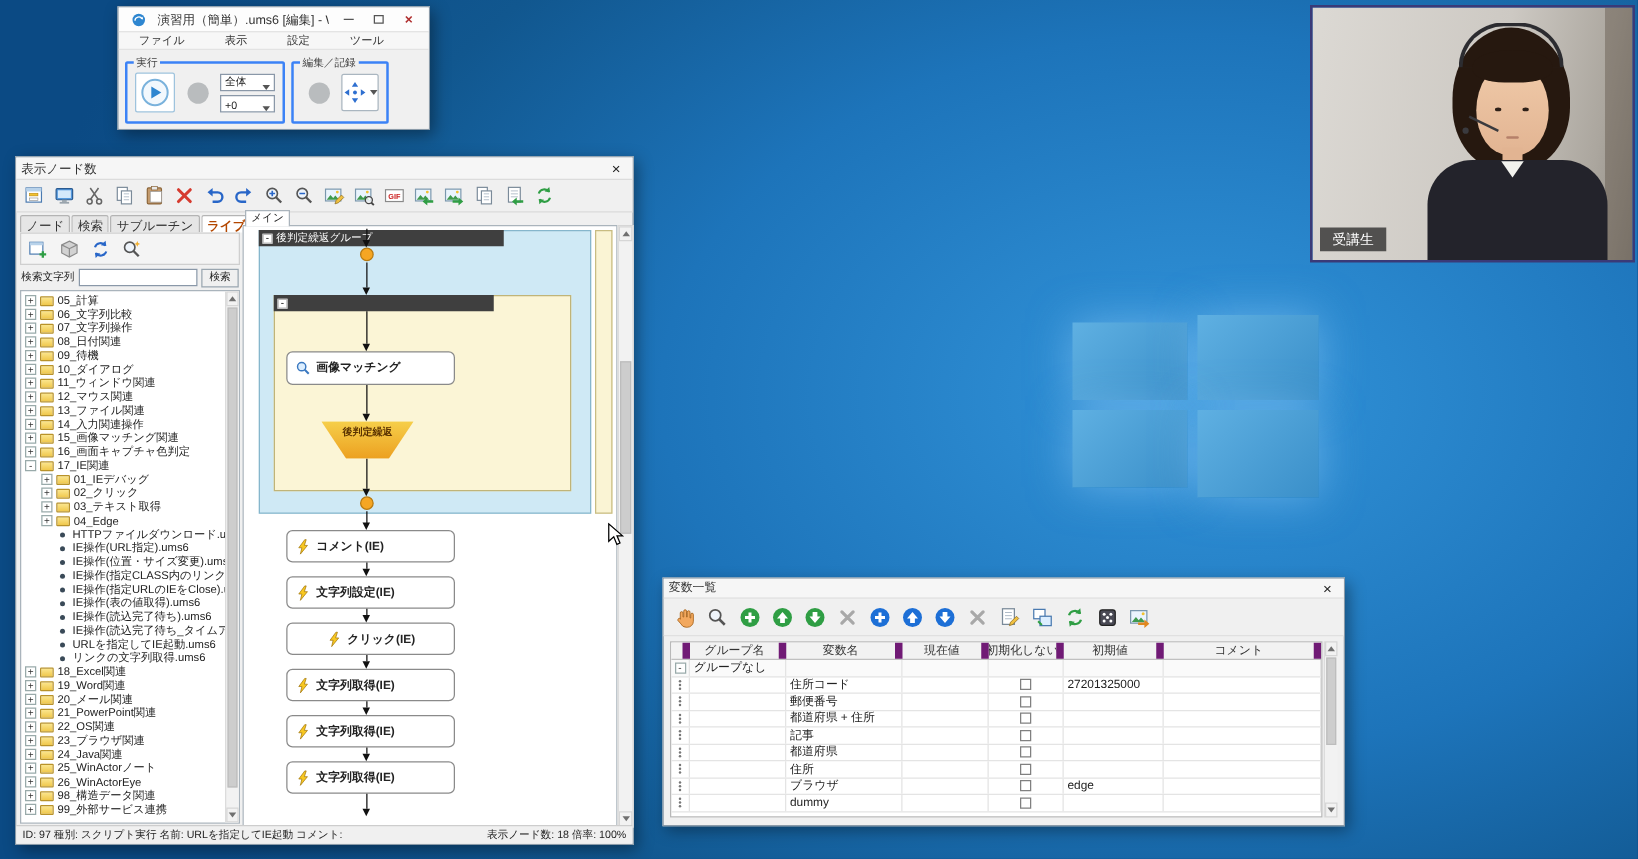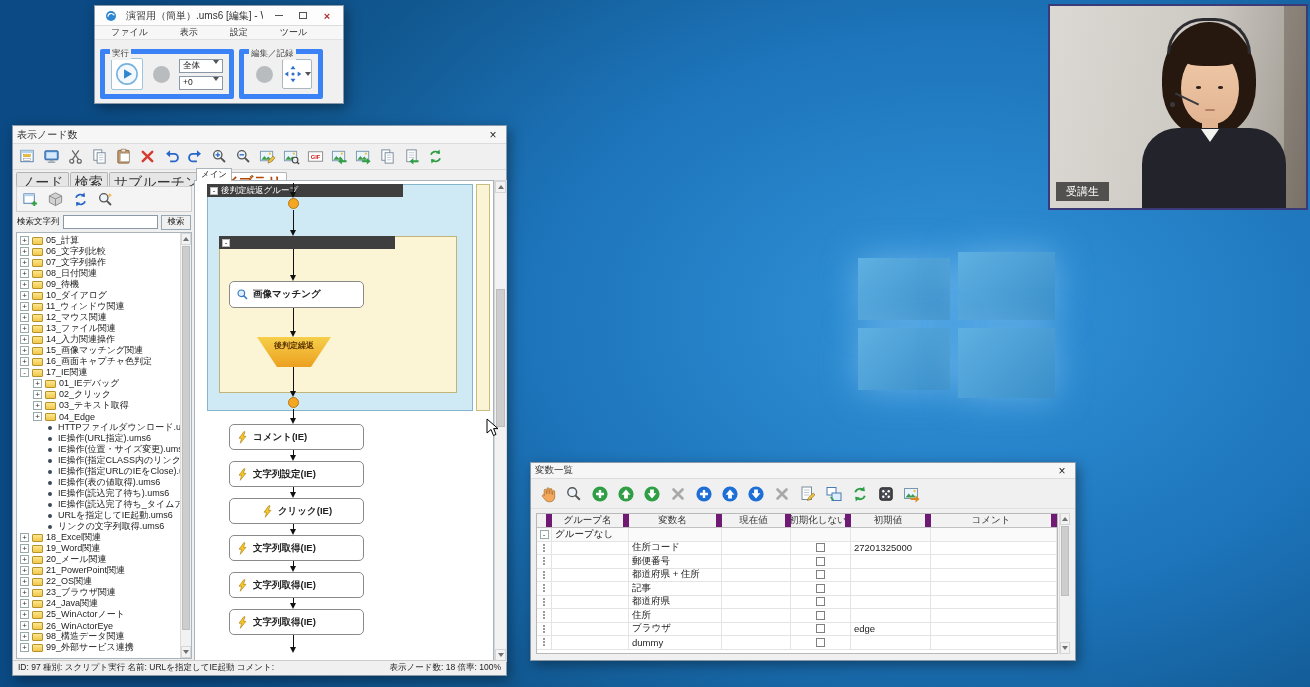--- a/index.html
+++ b/index.html
@@ -25,37 +25,37 @@
 .ic{width:23px;height:22px;display:inline-flex;align-items:center;justify-content:center;flex:none;}
 .ic svg{width:17px;height:17px;}
 
 #main-win{left:94px;top:5px;width:250px;height:99px;z-index:5;}
 #main-win .titlebar{background:#fdfdfd;height:20px;}
 #main-win .app-ic svg{width:12px;height:12px;}
 #main-win .winbtns{margin-left:auto;display:flex;}
 #main-menubar{height:14px;display:flex;align-items:center;background:#f7f7f7;border-bottom:1px solid #e3e3e3;font-size:9px;color:#333;}
 .menu-item{padding:0 16px;}
 #main-toolbar{height:63px;display:flex;gap:5px;padding:9px 5px 3px 5px;background:#f0f0f0;}
-.groupbox{position:relative;border:5px solid #3b82f6;border-radius:2px;height:50px;display:flex;align-items:center;gap:4px;padding:4px 6px;}
+.groupbox{position:relative;border:2px solid #3b82f6;border-radius:2px;height:50px;display:flex;align-items:center;gap:4px;padding:4px 6px;}
 .gb-label{position:absolute;top:-6px;left:5px;background:#f0f0f0;padding:0 2px;font-size:8.5px;color:#444;}
 .btn-play{width:32px;height:32px;background:#fff;border:1px solid #9ec3dd;border-radius:2px;display:flex;align-items:center;justify-content:center;}
 .btn-play svg{width:24px;height:24px;}
 .btn-flat{width:28px;height:28px;background:transparent;border:none;display:flex;align-items:center;justify-content:center;}
 .gray-circle{width:17px;height:17px;border-radius:50%;background:#b9bcbe;display:inline-block;}
 .combo-col{display:flex;flex-direction:column;gap:3px;}
-.combo{width:44px;height:14px;background:#fff;border:1px solid #8a98a8;font-size:8.5px;display:flex;align-items:flex-start;justify-content:space-between;padding:0 3px;color:#222;}
+.combo{width:44px;height:14px;background:#fff;border:1px solid #8a98a8;font-size:8.5px;display:flex;align-items:flex-end;justify-content:space-between;padding:0 3px;color:#222;}
 .caret{width:0;height:0;border-left:3px solid transparent;border-right:3px solid transparent;border-top:4px solid #555;}
 .btn-pan{width:30px;height:30px;background:#fff;border:1px solid #aab6c0;border-radius:2px;display:flex;align-items:center;justify-content:center;gap:2px;}
 .btn-pan svg{width:20px;height:20px;}
 
 #fc-win{left:12px;top:125px;width:495px;height:551px;z-index:6;}
 #fc-win .titlebar{height:18px;}
 #fc-toolbar{height:26px;display:flex;align-items:center;gap:1px;padding:1px 3px;border-bottom:1px solid #dadada;background:#f0f0f0;}
 #fc-left{position:absolute;left:3px;top:46px;width:176px;bottom:16px;display:flex;flex-direction:column;}
-#fc-tabs{display:flex;height:14px;font-size:14px;color:#333;}
+#fc-tabs{display:flex;height:14px;font-size:10px;color:#333;}
 .fc-tab{padding:1px 4px;border:1px solid #b4b4b4;border-bottom:none;background:#e6e6e6;border-radius:2px 2px 0 0;margin-right:1px;white-space:nowrap;}
 .fc-tab.active{background:#fff;color:#b34700;font-weight:bold;}
 #panel-icons{height:26px;display:flex;align-items:center;gap:2px;border:1px solid #cfcfcf;background:#f4f4f4;padding:0 2px;}
 #search-row{height:20px;display:flex;align-items:center;gap:3px;padding:2px 1px;font-size:8.5px;color:#222;}
 #search-input{flex:1;height:14px;min-width:20px;border:1px solid #8a98a8;background:#fff;font-size:8.5px;padding:0 2px;}
 #search-btn{width:30px;height:15px;font-size:8.5px;background:#f0f0f0;border:1px solid #9aa6b0;color:#222;}
 #tree{flex:1;background:#fff;border:1px solid #aab4bc;overflow:hidden;position:relative;}
 #tree-items{padding:2px 0 0 0;}
 .tree-item{display:flex;align-items:center;height:11px;gap:3px;white-space:nowrap;font-size:9px;color:#222;overflow:hidden;width:163px;}
 .exp{width:9px;height:9px;border:1px solid #9aa;background:#fff;font-size:8px;line-height:7px;text-align:center;flex:none;color:#333;}

